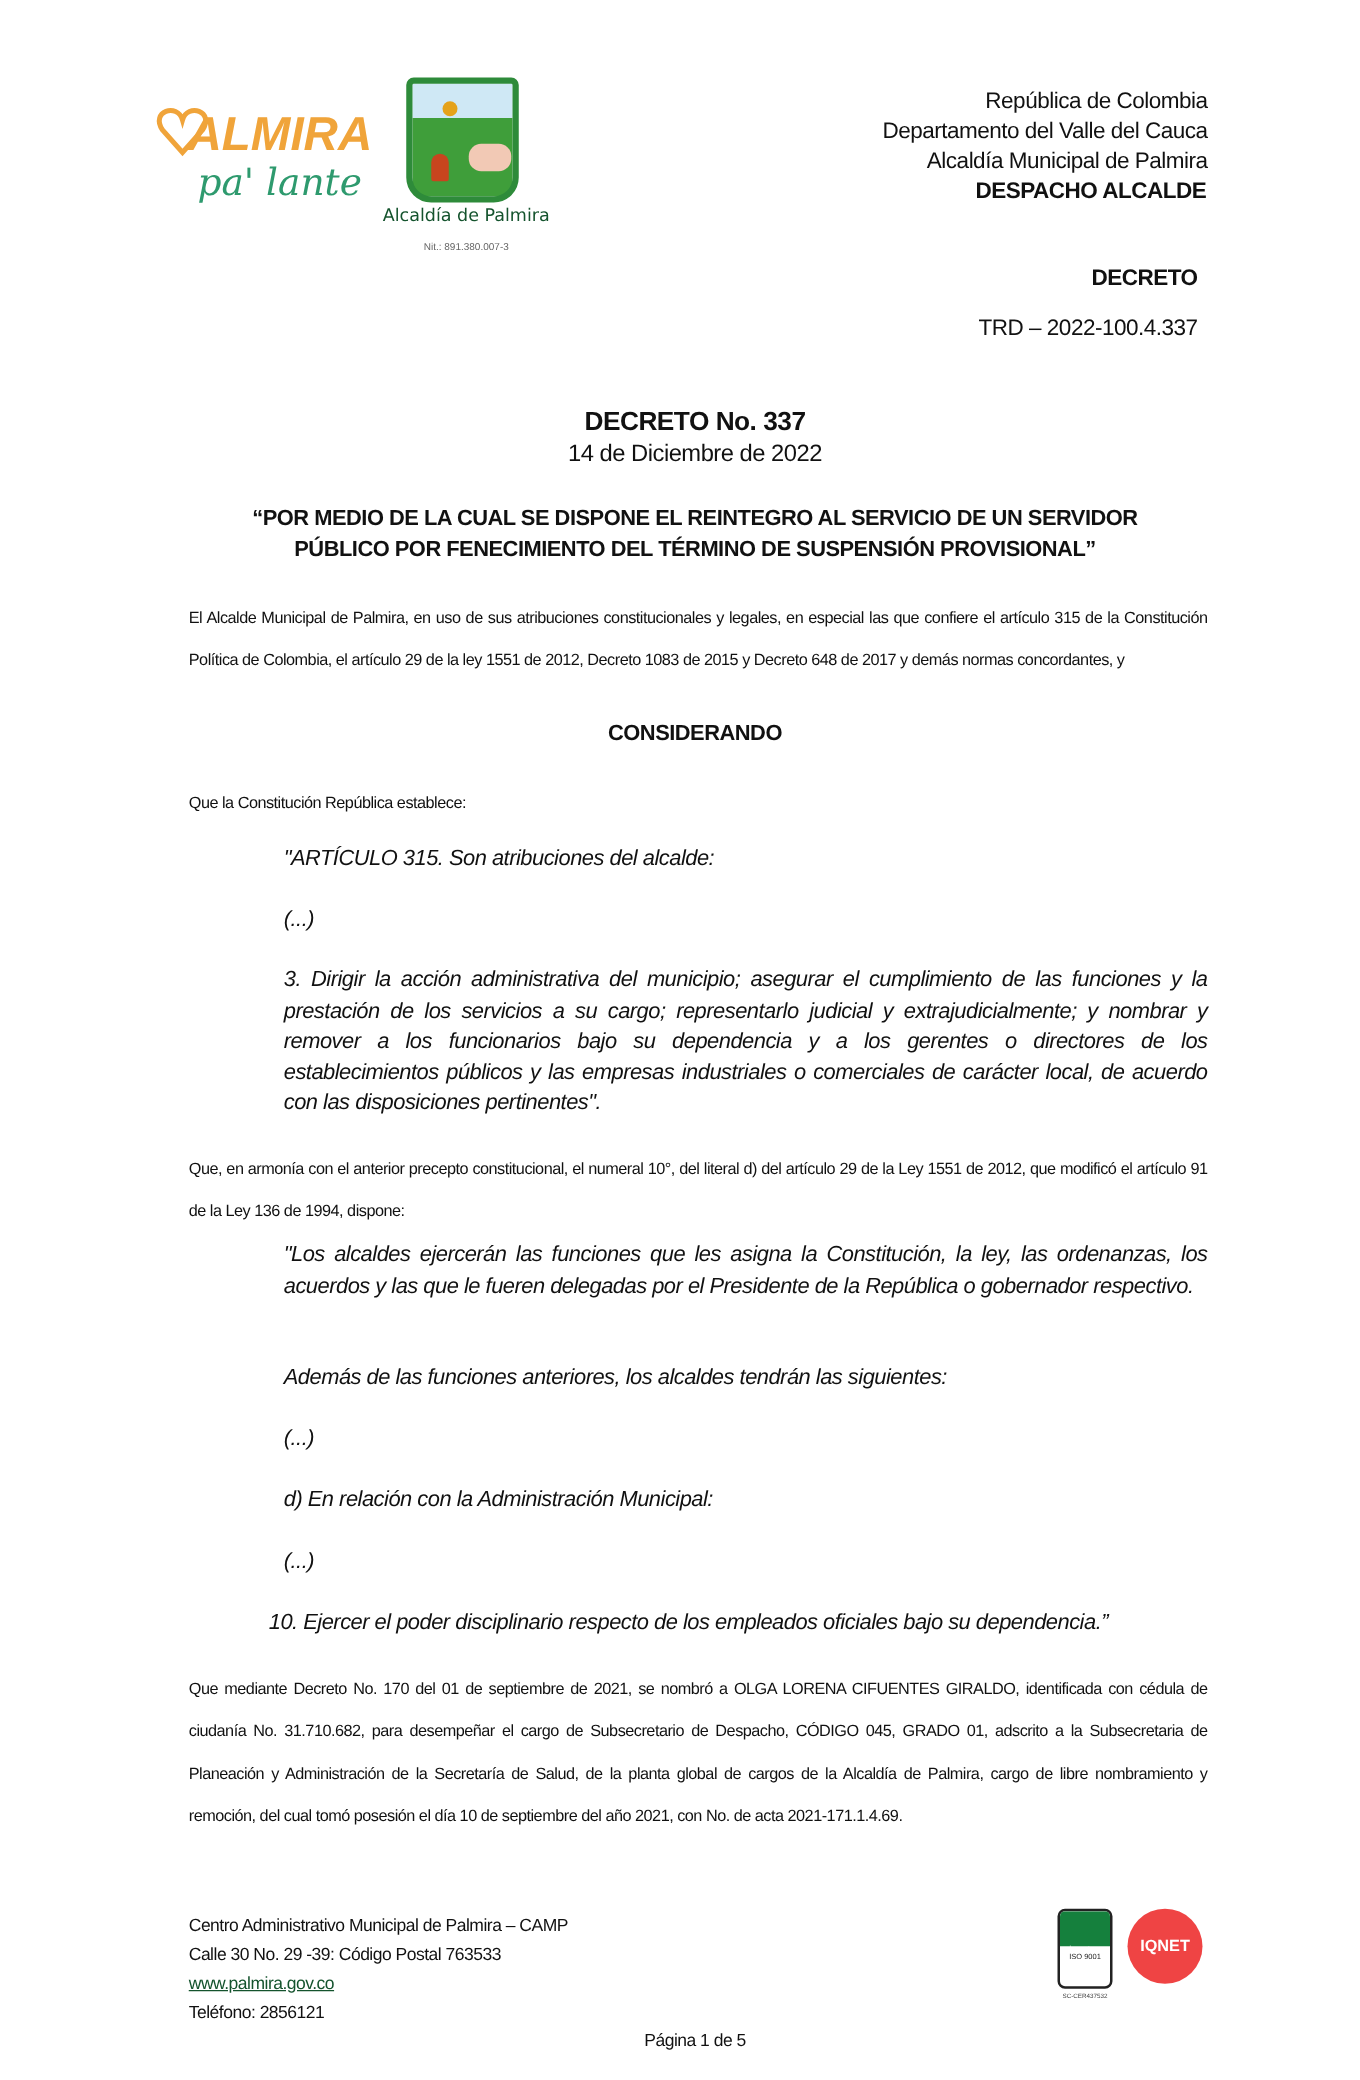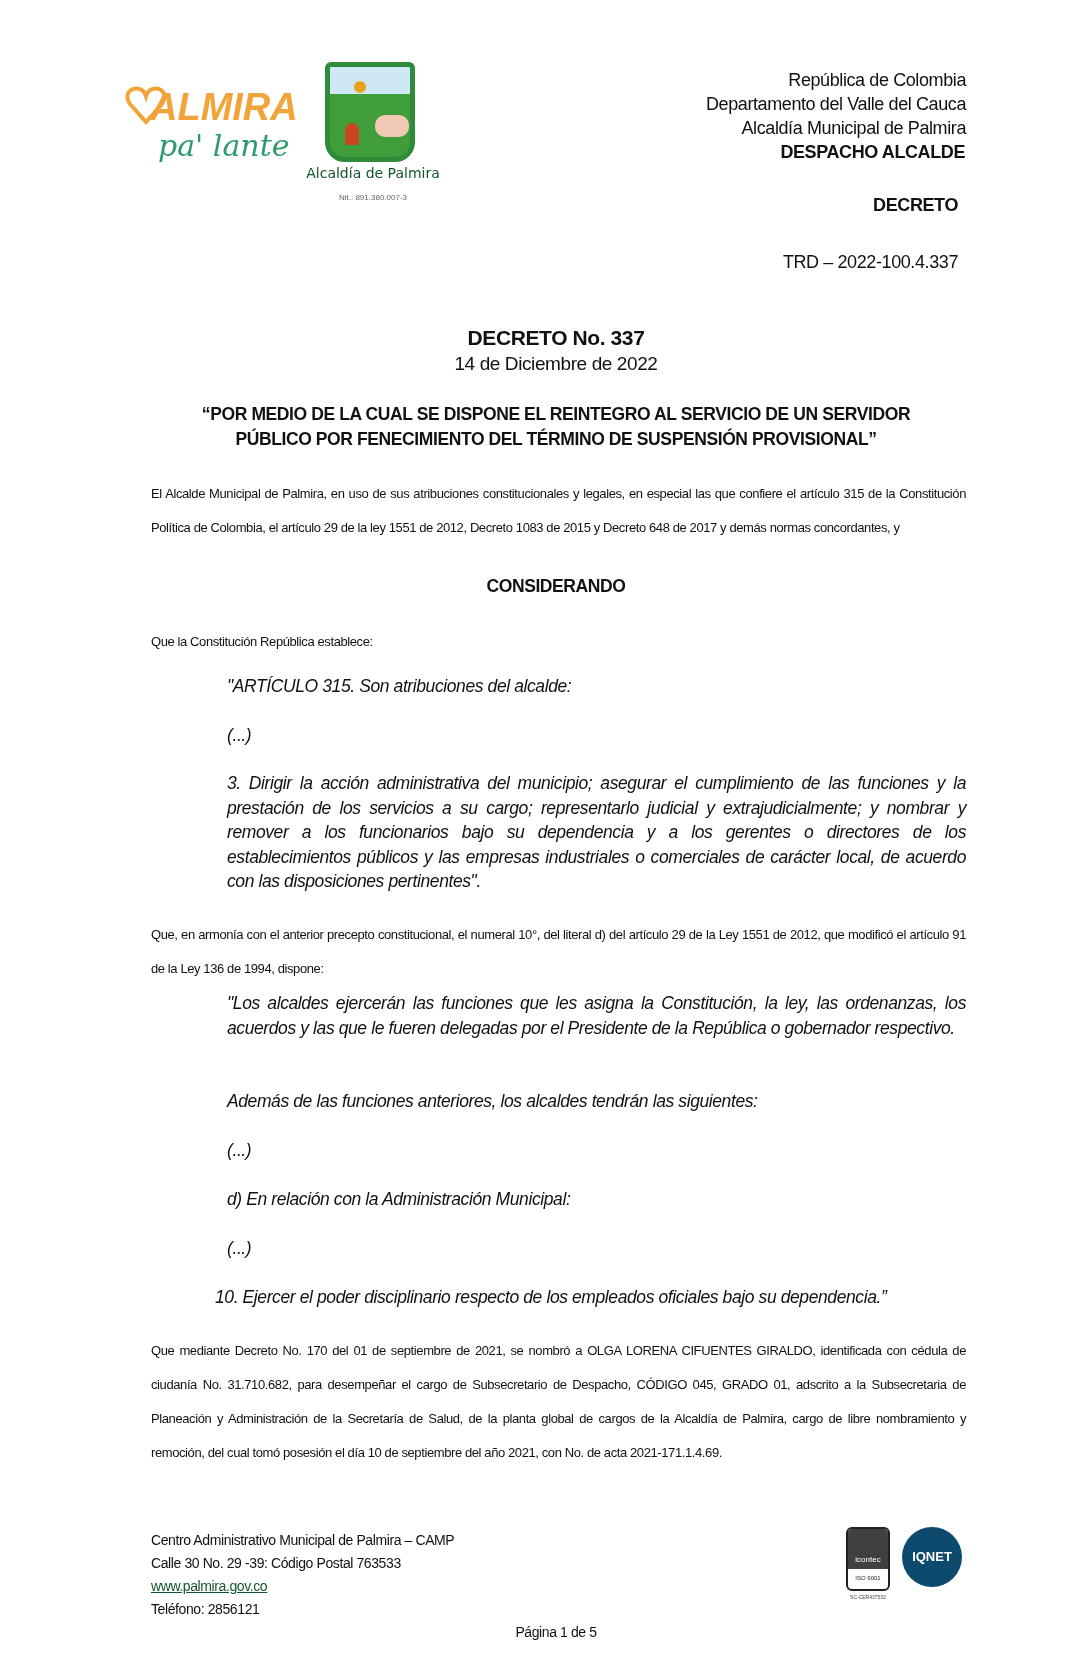--- a/index.html
+++ b/index.html
@@ -32,24 +32,24 @@
   .para { left: 151px; width: 815px; font-size: 13px; line-height: 34px; text-align: justify; }
   .quote { left: 227px; width: 739px; font-size: 17.5px; line-height: 24.5px; text-align: justify; font-style: italic; }
   .heading { font-weight: bold; font-size: 17.5px; }
 
   .footer-line { left: 151px; font-size: 14px; line-height: 23px; }
   .footer-link { color: #14532d; text-decoration: underline; }
   .page-num { left: 0; width: 1088px; text-align: center; font-size: 14px; }
 
   
   #icontec { left: 846px; top: 1527px; width: 44px; height: 64px; border: 2px solid #222; border-radius: 6px; box-sizing: border-box; overflow: hidden; background:#fff; }
-  #icontec .top { height: 40px; background: #404040; color:#fff; font-size: 8px; text-align:center; padding-top: 26px; box-sizing: border-box; }
+  #icontec .top { height: 28px; background: #15803d; color:#fff; font-size: 8px; text-align:center; padding-top: 26px; box-sizing: border-box; }
   #icontec .bot { font-size: 6px; text-align:center; color:#222; padding-top: 6px; }
   #icontec-sub { left: 840px; top: 1594px; width: 56px; text-align:center; font-size: 5px; color:#444; }
-  #iqnet { left: 902px; top: 1527px; width: 60px; height: 60px; border-radius: 50%; background:#0c4a6e; color:#fff; text-align:center; font-size: 13px; font-weight: bold; line-height: 60px; }
+  #iqnet { left: 902px; top: 1527px; width: 60px; height: 60px; border-radius: 50%; background:#ef4444; color:#fff; text-align:center; font-size: 13px; font-weight: bold; line-height: 60px; }
 </style>
 </head>
 <body>
 
 <div id="logo-palmira" class="abs">
   <svg width="180" height="95" viewBox="0 0 180 95">
     <path d="M10 30 C0 15 22 8 26 22 C30 8 52 15 42 30 L26 48 Z" fill="none" stroke="#f0a43a" stroke-width="4"></path>
     <text x="30" y="46" font-family="Liberation Sans, sans-serif" font-size="38" font-weight="bold" fill="#f0a43a" font-style="italic">ALMIRA</text>
     <text x="38" y="82" font-family="DejaVu Serif, serif" font-size="30" font-style="italic" fill="#2e9a6e">pa' lante</text>
   </svg>
@@ -64,21 +64,21 @@
   <div class="escudo-name">Alcaldía de Palmira</div>
   <div class="escudo-nit">Nit.: 891.380.007-3</div>
 </div>
 
 <div class="abs hdr-right narrow" style="top:68px;">
   <div>República de Colombia</div>
   <div>Departamento del Valle del Cauca</div>
   <div>Alcaldía Municipal de Palmira</div>
   <div class="hdr-bold" style="margin-right:1px;">DESPACHO ALCALDE</div>
 </div>
-<div class="abs hdr-right hdr-bold narrow" style="top:193px; right:130px;">DECRETO</div>
+<div class="abs hdr-right hdr-bold narrow" style="top:210px; right:130px;">DECRETO</div>
 <div class="abs hdr-right narrow" style="top:250px; right:130px;">TRD – 2022-100.4.337</div>
 
 <div class="abs center-block title narrow" style="top:326px; left:12px;">DECRETO No. 337</div>
 <div class="abs center-block date narrow" style="top:353px; left:12px;">14 de Diciembre de 2022</div>
 <div class="abs center-block subtitle narrow" style="top:402px; left:12px;">
   <div>“POR MEDIO DE LA CUAL SE DISPONE EL REINTEGRO AL SERVICIO DE UN SERVIDOR</div>
   <div>PÚBLICO POR FENECIMIENTO DEL TÉRMINO DE SUSPENSIÓN PROVISIONAL”</div>
 </div>
 
 <div class="abs para narrow" style="top:477px;">El Alcalde Municipal de Palmira, en uso de sus atribuciones constitucionales y legales, en especial las que confiere el artículo 315 de la Constitución Política de Colombia, el artículo 29 de la ley 1551 de 2012, Decreto 1083 de 2015 y Decreto 648 de 2017 y demás normas concordantes, y</div>

